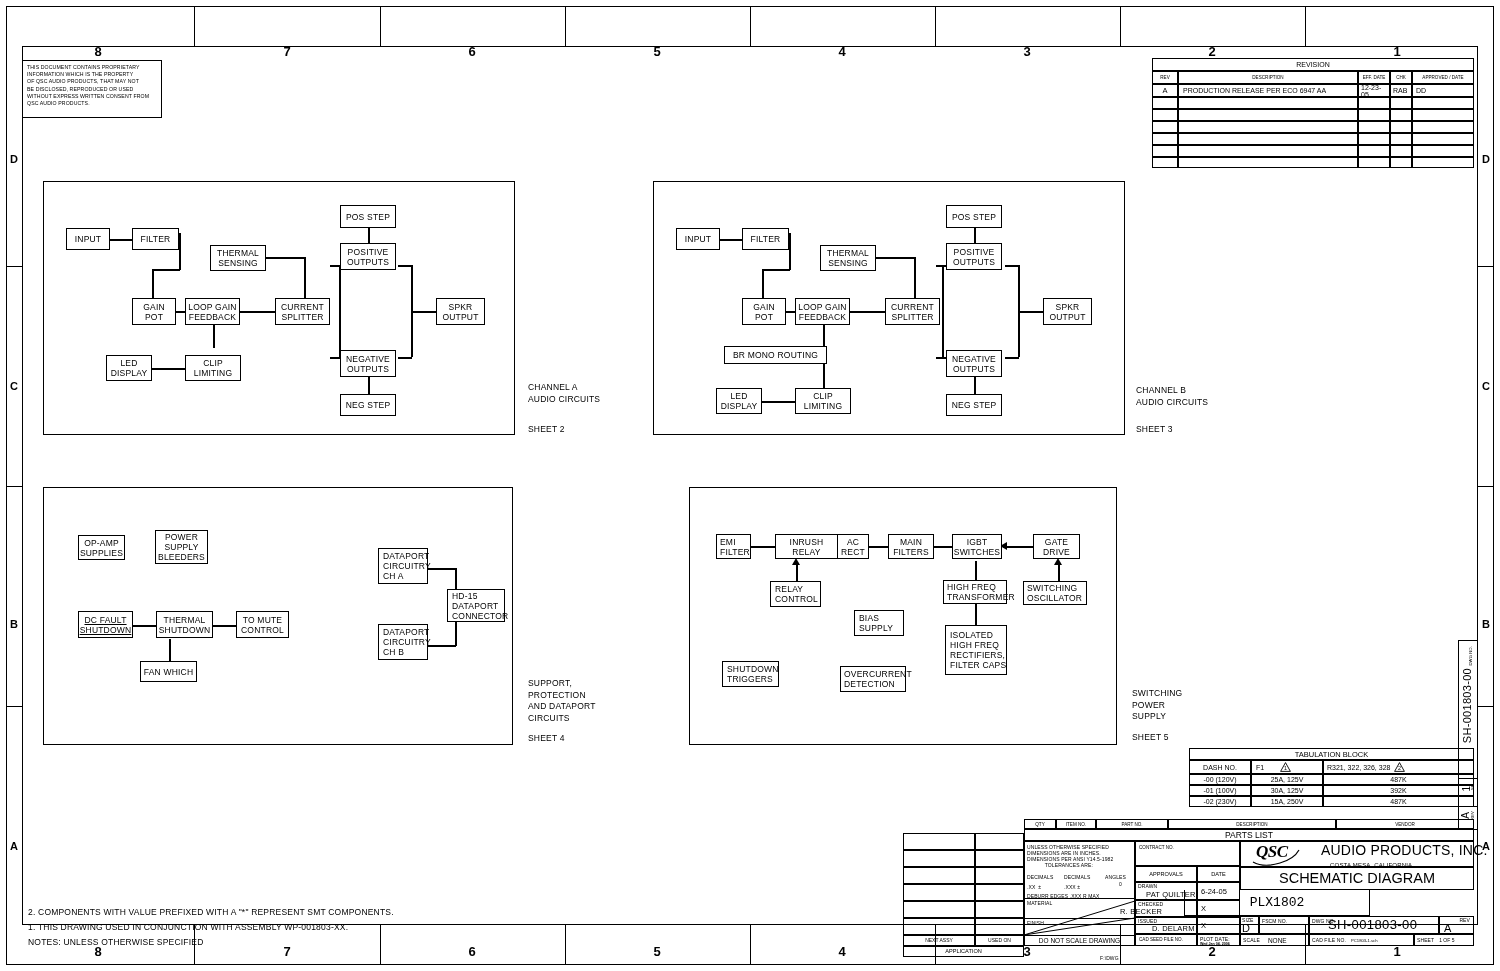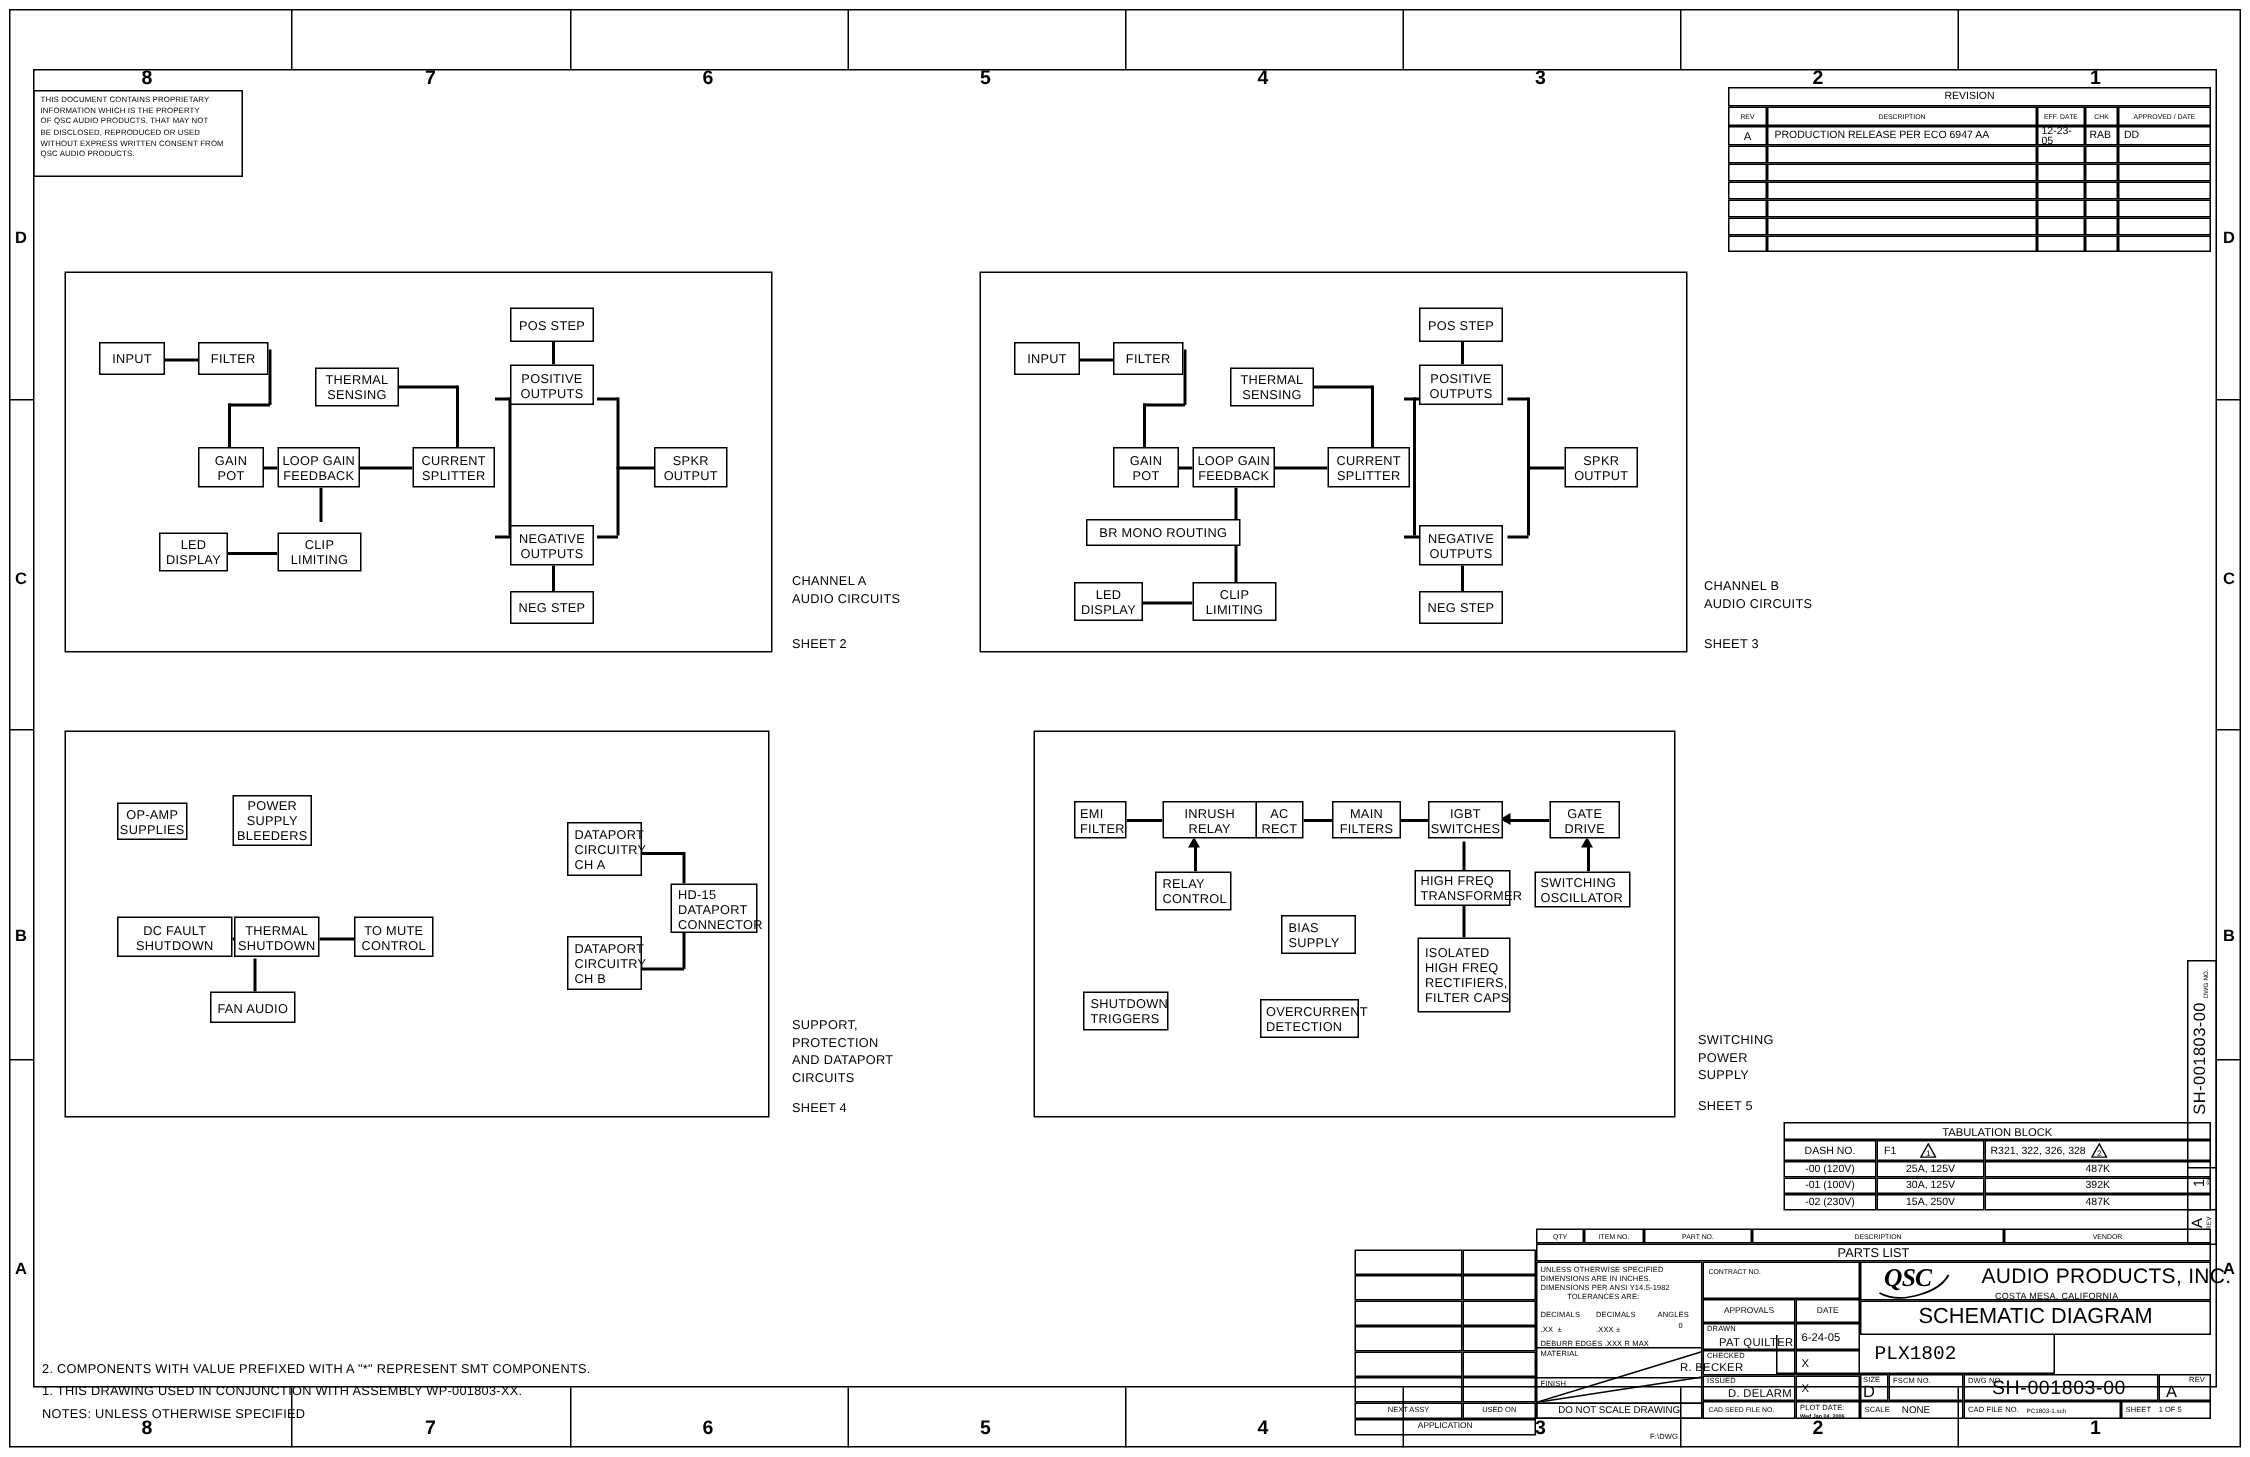--- a/index.html
+++ b/index.html
@@ -246,27 +246,27 @@
 <div class="wire vw" style="left:169px;top:639px;height:23px;"></div>
 <div class="wire hw" style="left:428px;top:568px;width:28px;"></div>
 <div class="wire vw" style="left:455px;top:568px;height:21px;"></div>
 <div class="wire hw" style="left:428px;top:645px;width:28px;"></div>
 <div class="wire vw" style="left:455px;top:622px;height:24px;"></div>
 <div class="bx" style="left:78px;top:535px;width:47px;height:25px;white-space:pre;">OP-AMP
 SUPPLIES</div>
 <div class="bx" style="left:155px;top:530px;width:53px;height:34px;white-space:pre;">POWER
 SUPPLY
 BLEEDERS</div>
-<div class="bx" style="left:78px;top:611px;width:77px;height:27px;white-space:pre;">DC FAULT
+<div class="bx" style="left:78px;top:611px;width:55px;height:27px;white-space:pre;text-decoration:underline;">DC FAULT
 SHUTDOWN</div>
 <div class="bx" style="left:156px;top:611px;width:57px;height:27px;white-space:pre;">THERMAL
 SHUTDOWN</div>
 <div class="bx" style="left:236px;top:611px;width:53px;height:27px;white-space:pre;">TO MUTE
 CONTROL</div>
-<div class="bx" style="left:140px;top:661px;width:57px;height:21px;">FAN AUDIO</div>
+<div class="bx" style="left:140px;top:661px;width:57px;height:21px;">FAN WHICH</div>
 <div class="bx" style="left:378px;top:548px;width:50px;height:36px;white-space:pre;text-align:left;justify-content:flex-start;padding-left:4px;">DATAPORT
 CIRCUITRY
 CH A</div>
 <div class="bx" style="left:378px;top:624px;width:50px;height:36px;white-space:pre;text-align:left;justify-content:flex-start;padding-left:4px;">DATAPORT
 CIRCUITRY
 CH B</div>
 <div class="bx" style="left:447px;top:589px;width:58px;height:33px;white-space:pre;text-align:left;justify-content:flex-start;padding-left:4px;">HD-15
 DATAPORT
 CONNECTOR</div>
 <div class="lbl" style="left:528px;top:678px;">SUPPORT,

